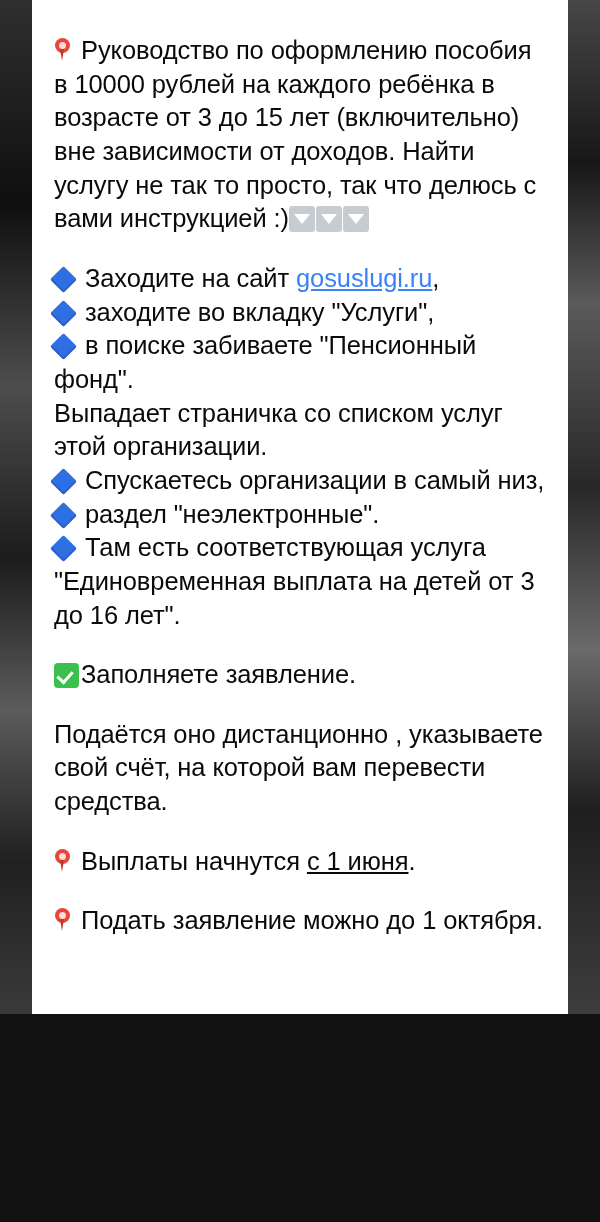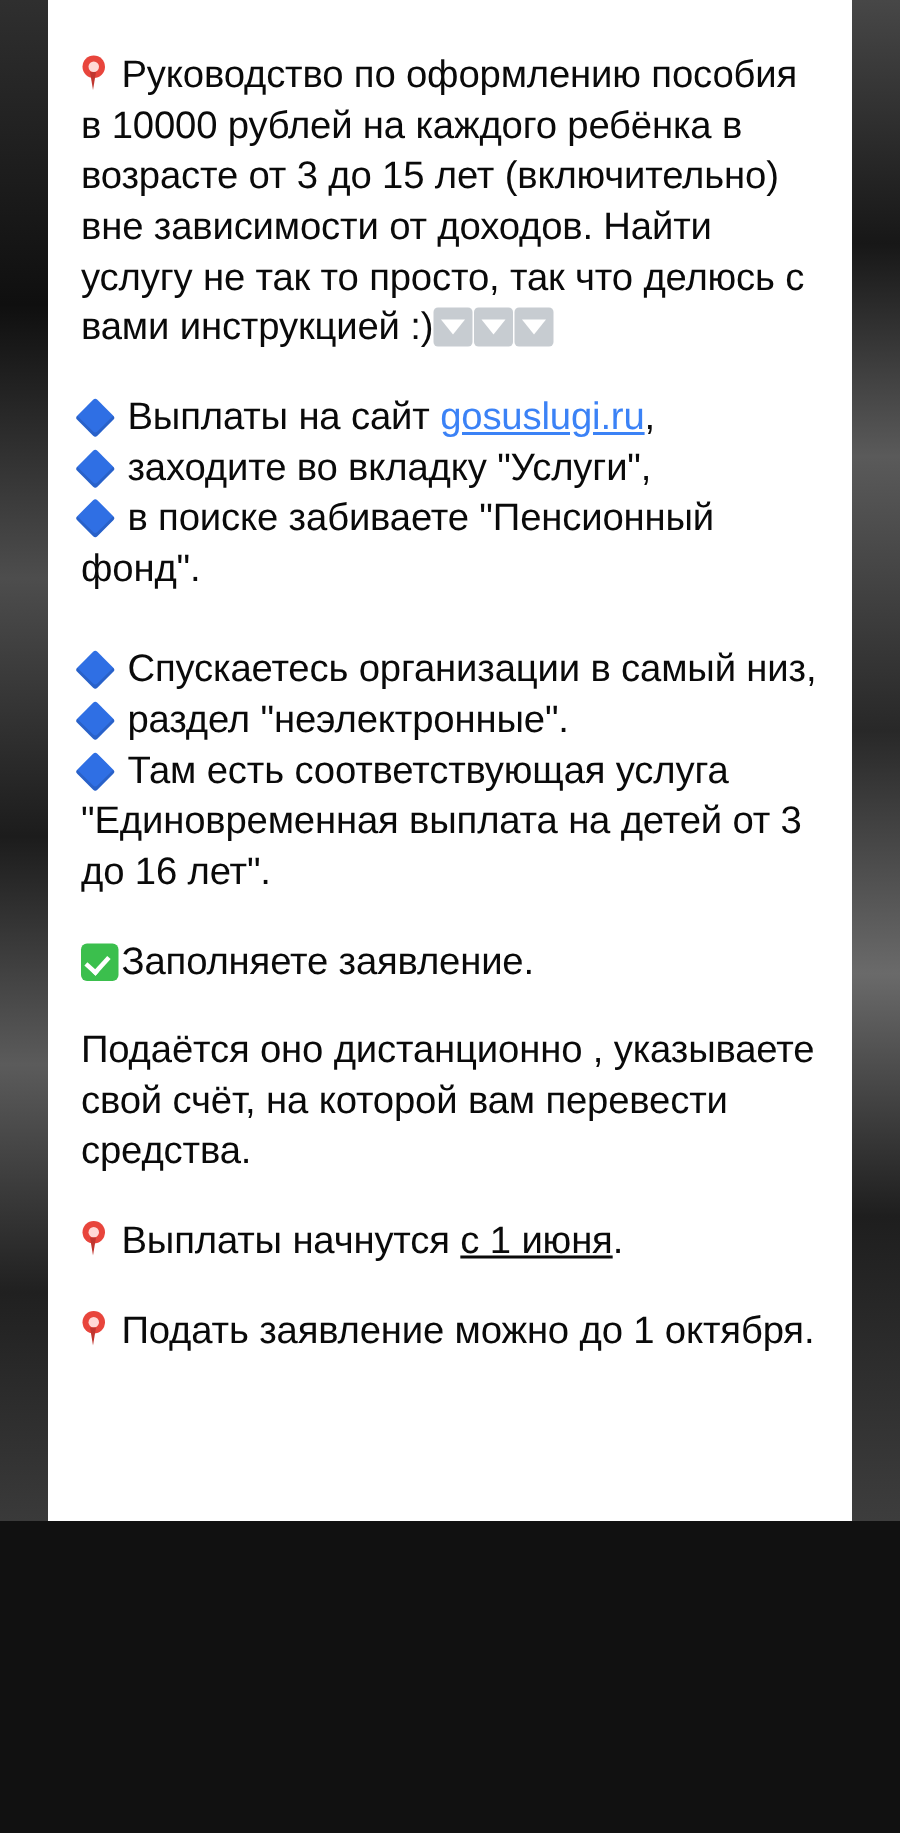--- a/index.html
+++ b/index.html
@@ -171,24 +171,24 @@
   <div class="bg-right"></div>
 
   <div class="post-card">
     <div class="caption">
 
       <p class="para">
         <span class="pin"><i></i></span><span>  Руководство по оформлению пособия в 10000 рублей на каждого ребёнка в возрасте от 3 до 15 лет (включительно) вне зависимости от доходов. Найти услугу не так то просто, так что делюсь с вами инструкцией :)</span><span class="arrowbtn"></span><span class="arrowbtn"></span><span class="arrowbtn"></span>
       </p>
 
       <p class="para">
-        <span class="line"><span class="diamond"></span><span> Выплаты на сайт </span><a class="link" href="#">gosuslugi.ru</a><span>,</span></span>
+        <span class="line"><span class="diamond"></span><span> Заходите на сайт </span><a class="link" href="#">gosuslugi.ru</a><span>,</span></span>
         <span class="line"><span class="diamond"></span><span>  заходите во вкладку "Услуги",</span></span>
         <span><span class="diamond"></span><span>  в поиске забиваете "Пенсионный фонд".</span></span><br>
-        <br>
+        <span><span> Выпадает страничка со списком услуг этой организации.</span></span><br>
         <span><span class="diamond"></span><span>  Спускаетесь организации в самый низ,</span></span><br>
         <span><span class="diamond"></span><span> раздел "неэлектронные".</span></span><br>
         <span><span class="diamond"></span><span> Там есть соответствующая услуга "Единовременная выплата на детей от 3 до 16 лет".</span></span>
       </p>
 
       <p class="para">
         <span class="checkbox-emoji"></span><span>Заполняете заявление.</span>
       </p>
 
       <p class="para">

